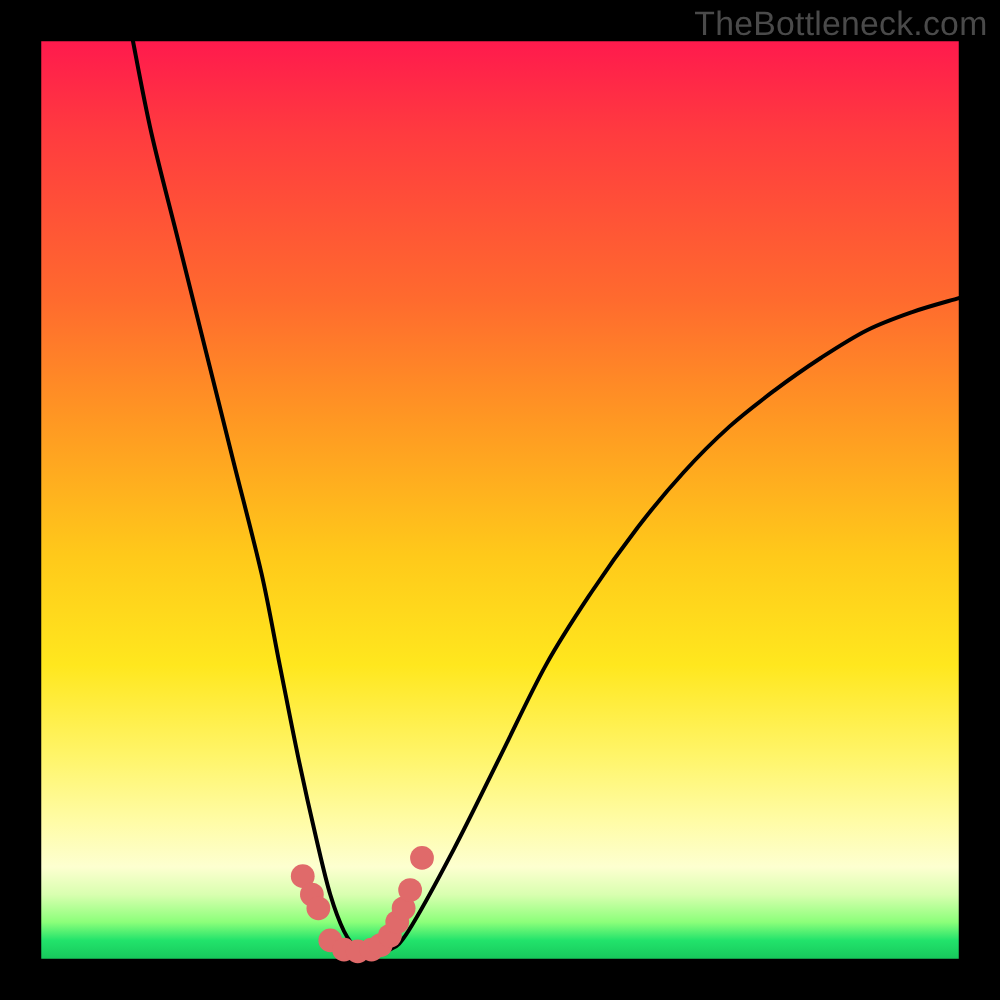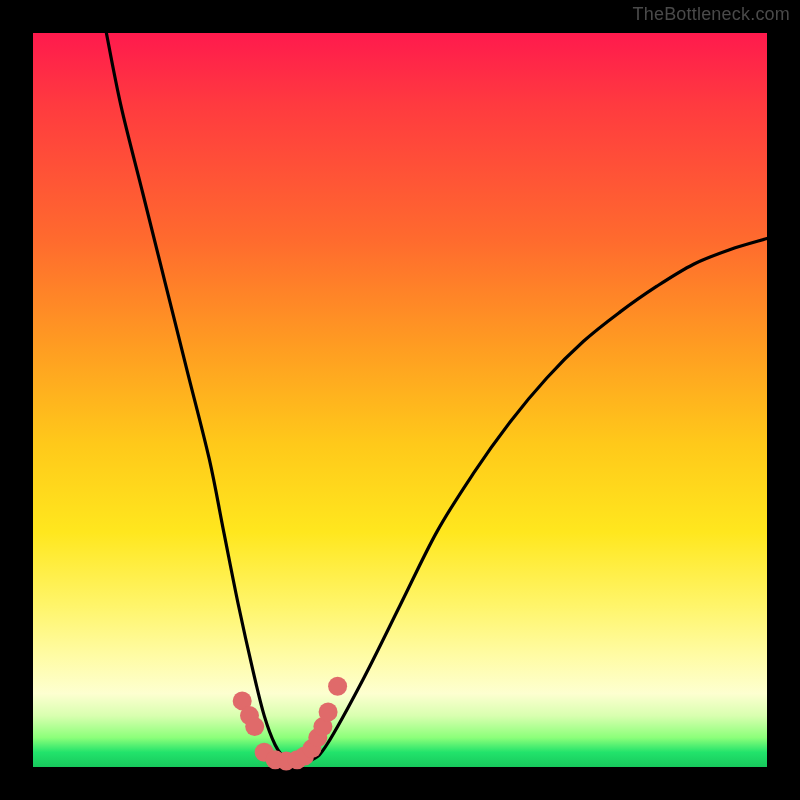--- a/index.html
+++ b/index.html
@@ -41,21 +41,21 @@
       #8cff7a 96%,
       #22e36b 98%,
       #17c85c 100%
     );
   }
   .watermark {
     position: absolute;
     top: 4px;
     right: 10px;
     color: #4a4a4a;
-    font-size: 18px;
+    font-size: 27px;
     font-weight: 500;
     letter-spacing: 0.2px;
     user-select: none;
   }
   svg.curve {
     position: absolute;
     left: 0;
     top: 0;
     width: 734px;
     height: 734px;

